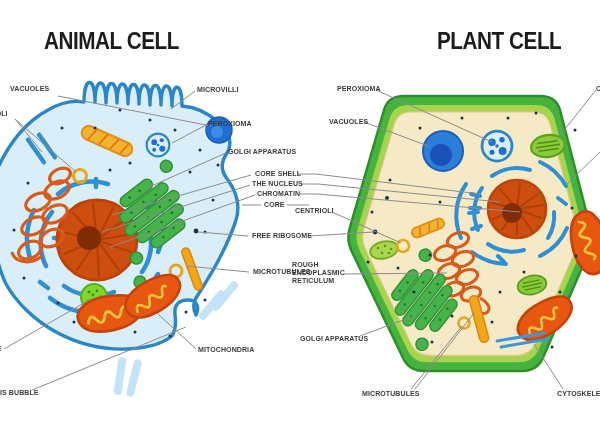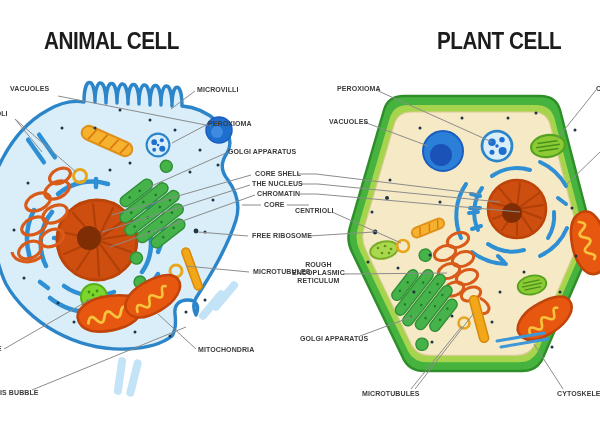--- a/index.html
+++ b/index.html
@@ -1,17 +1,17 @@
 <!DOCTYPE html>
 <html><head>
 <meta charset="utf-8">
 <style>
   html,body{margin:0;padding:0;background:#fff;}
   #stage{position:relative;width:600px;height:437px;overflow:hidden;background:#fff;
-         font-family:"Liberation Sans",sans-serif;text-align:center;}
+         font-family:"Liberation Sans",sans-serif;}
   #stage svg{position:absolute;left:0;top:0;}
   .title{position:absolute;font-weight:bold;font-size:23px;color:#1c1c1c;
          letter-spacing:-0.5px;transform:scaleX(0.9);transform-origin:left top;white-space:nowrap;}
   .lbl{position:absolute;font-weight:bold;font-size:7px;line-height:8px;color:#3b3b3b;
        white-space:nowrap;letter-spacing:0.1px;}
   .lbl span{display:block;}
 </style>
 </head>
 <body>
 

